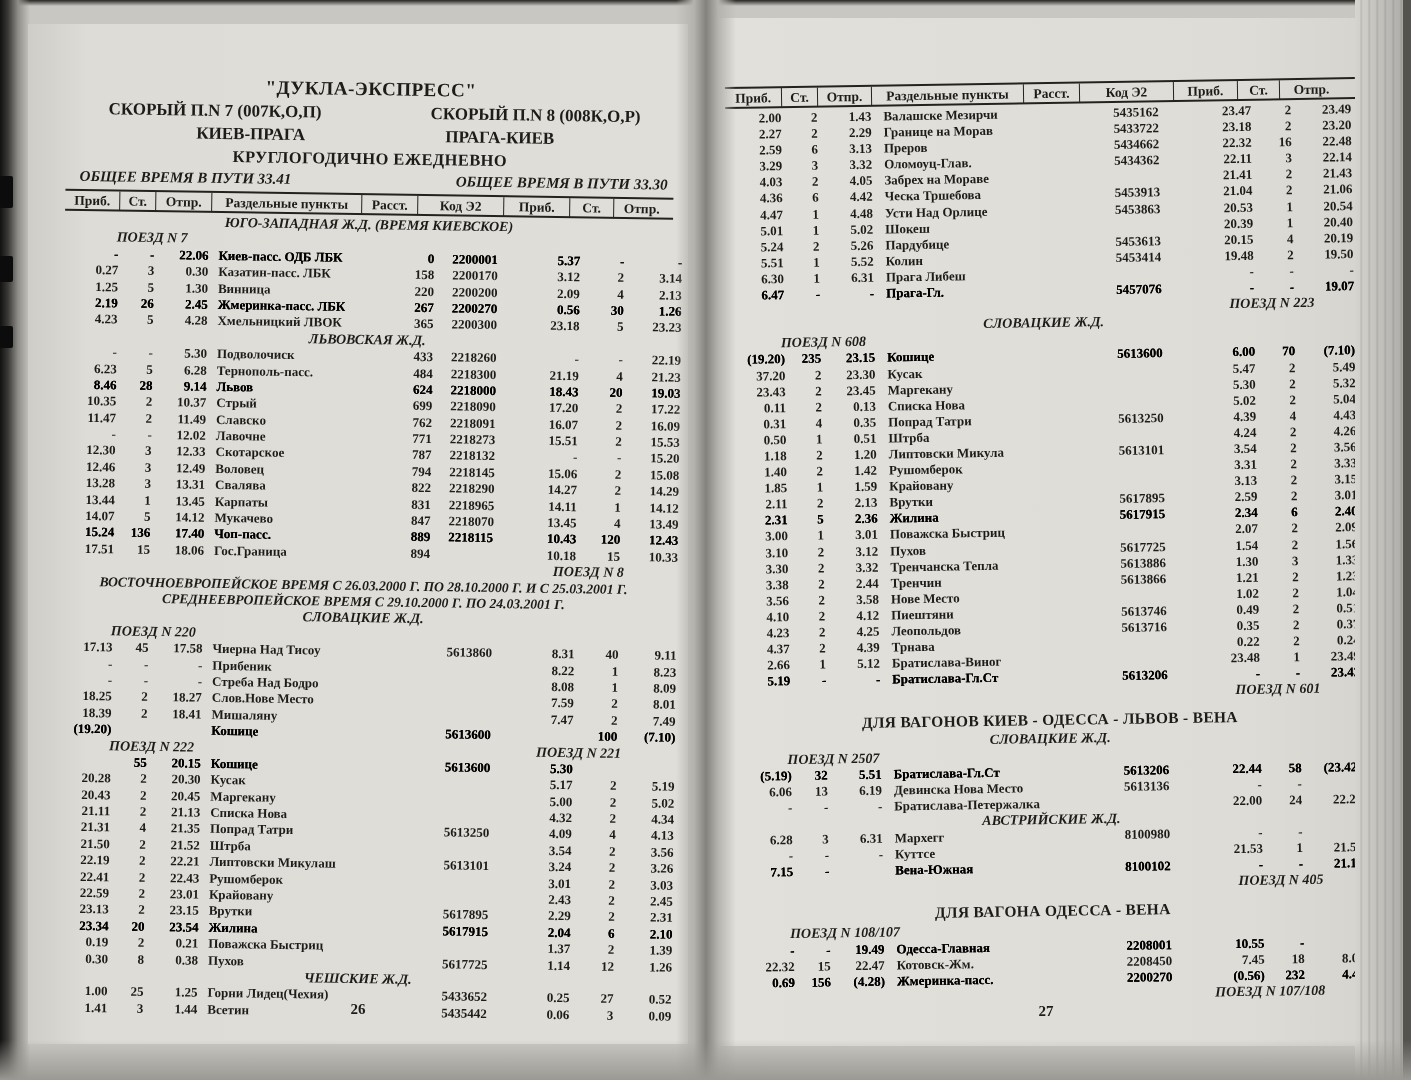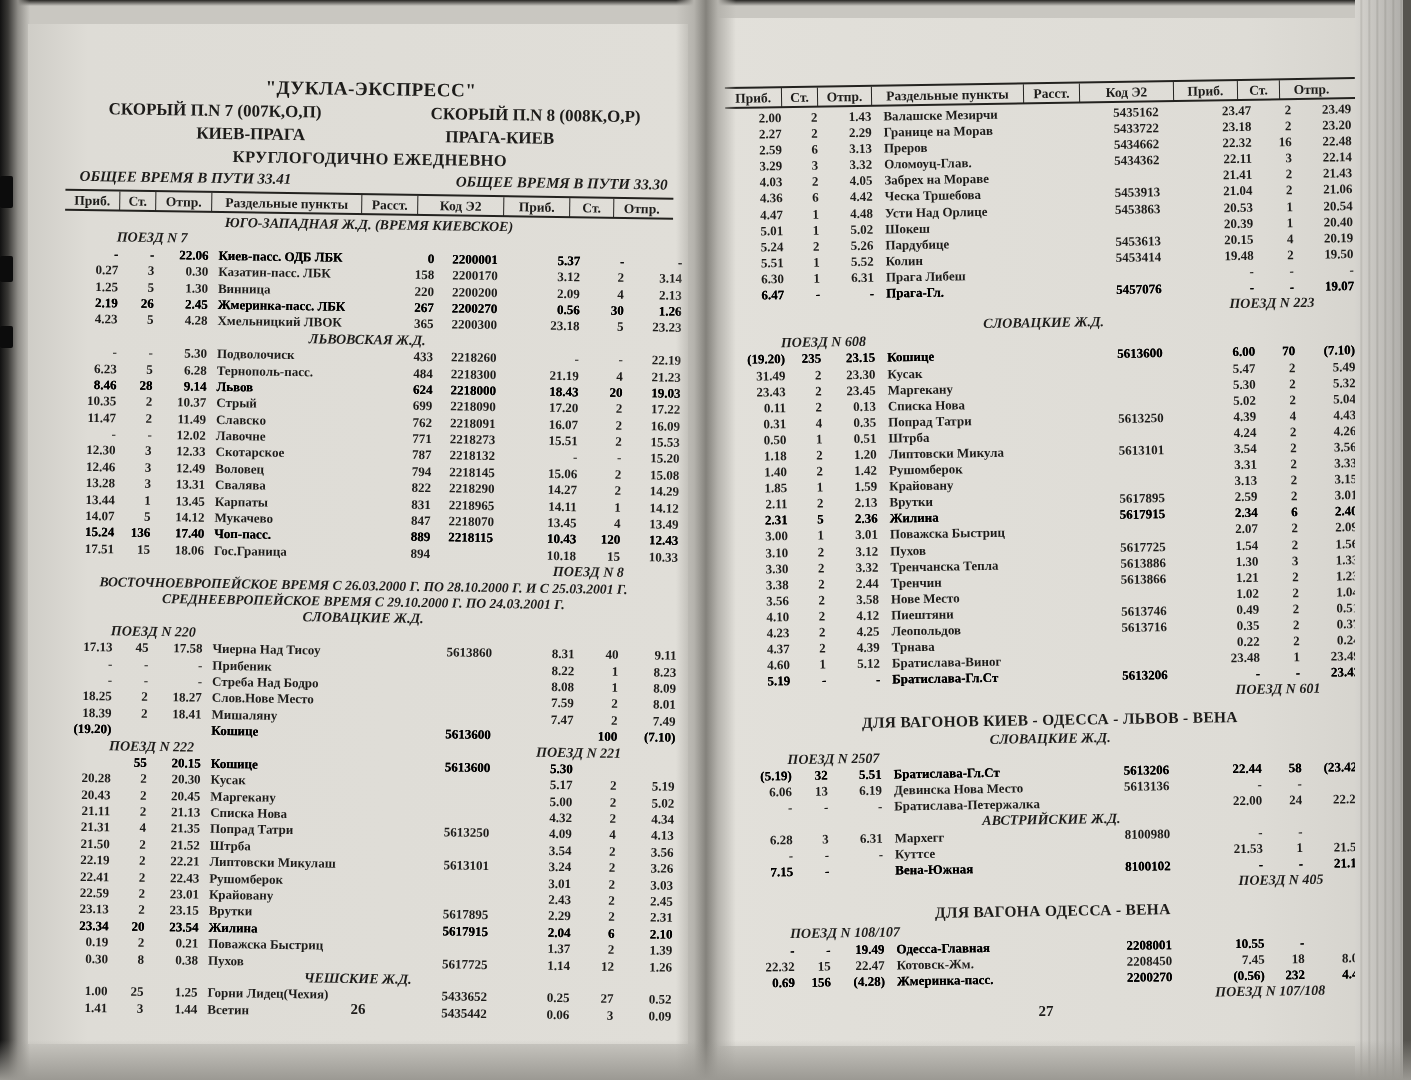--- a/index.html
+++ b/index.html
@@ -694,21 +694,21 @@
             <span class="cell">(19.20)</span>
             <span class="cell">235</span>
             <span class="cell">23.15</span>
             <span class="cell">Кошице</span>
             <span class="cell">5613600</span>
             <span class="cell">6.00</span>
             <span class="cell">70</span>
             <span class="cell">(7.10)</span>
           </div>
           <div class="row">
-            <span class="cell">31.49</span>
+            <span class="cell">37.20</span>
             <span class="cell">2</span>
             <span class="cell">23.30</span>
             <span class="cell">Кусак</span>
             <span class="cell"></span>
             <span class="cell">5.47</span>
             <span class="cell">2</span>
             <span class="cell">5.49</span>
           </div>
           <div class="row">
             <span class="cell">23.43</span>
@@ -874,21 +874,21 @@
             <span class="cell">4.37</span>
             <span class="cell">2</span>
             <span class="cell">4.39</span>
             <span class="cell">Трнава</span>
             <span class="cell"></span>
             <span class="cell">0.22</span>
             <span class="cell">2</span>
             <span class="cell">0.24</span>
           </div>
           <div class="row">
-            <span class="cell">4.60</span>
+            <span class="cell">2.66</span>
             <span class="cell">1</span>
             <span class="cell">5.12</span>
             <span class="cell">Братислава-Виног</span>
             <span class="cell"></span>
             <span class="cell">23.48</span>
             <span class="cell">1</span>
             <span class="cell">23.49</span>
           </div>
           <div class="row em">
             <span class="cell">5.19</span>

